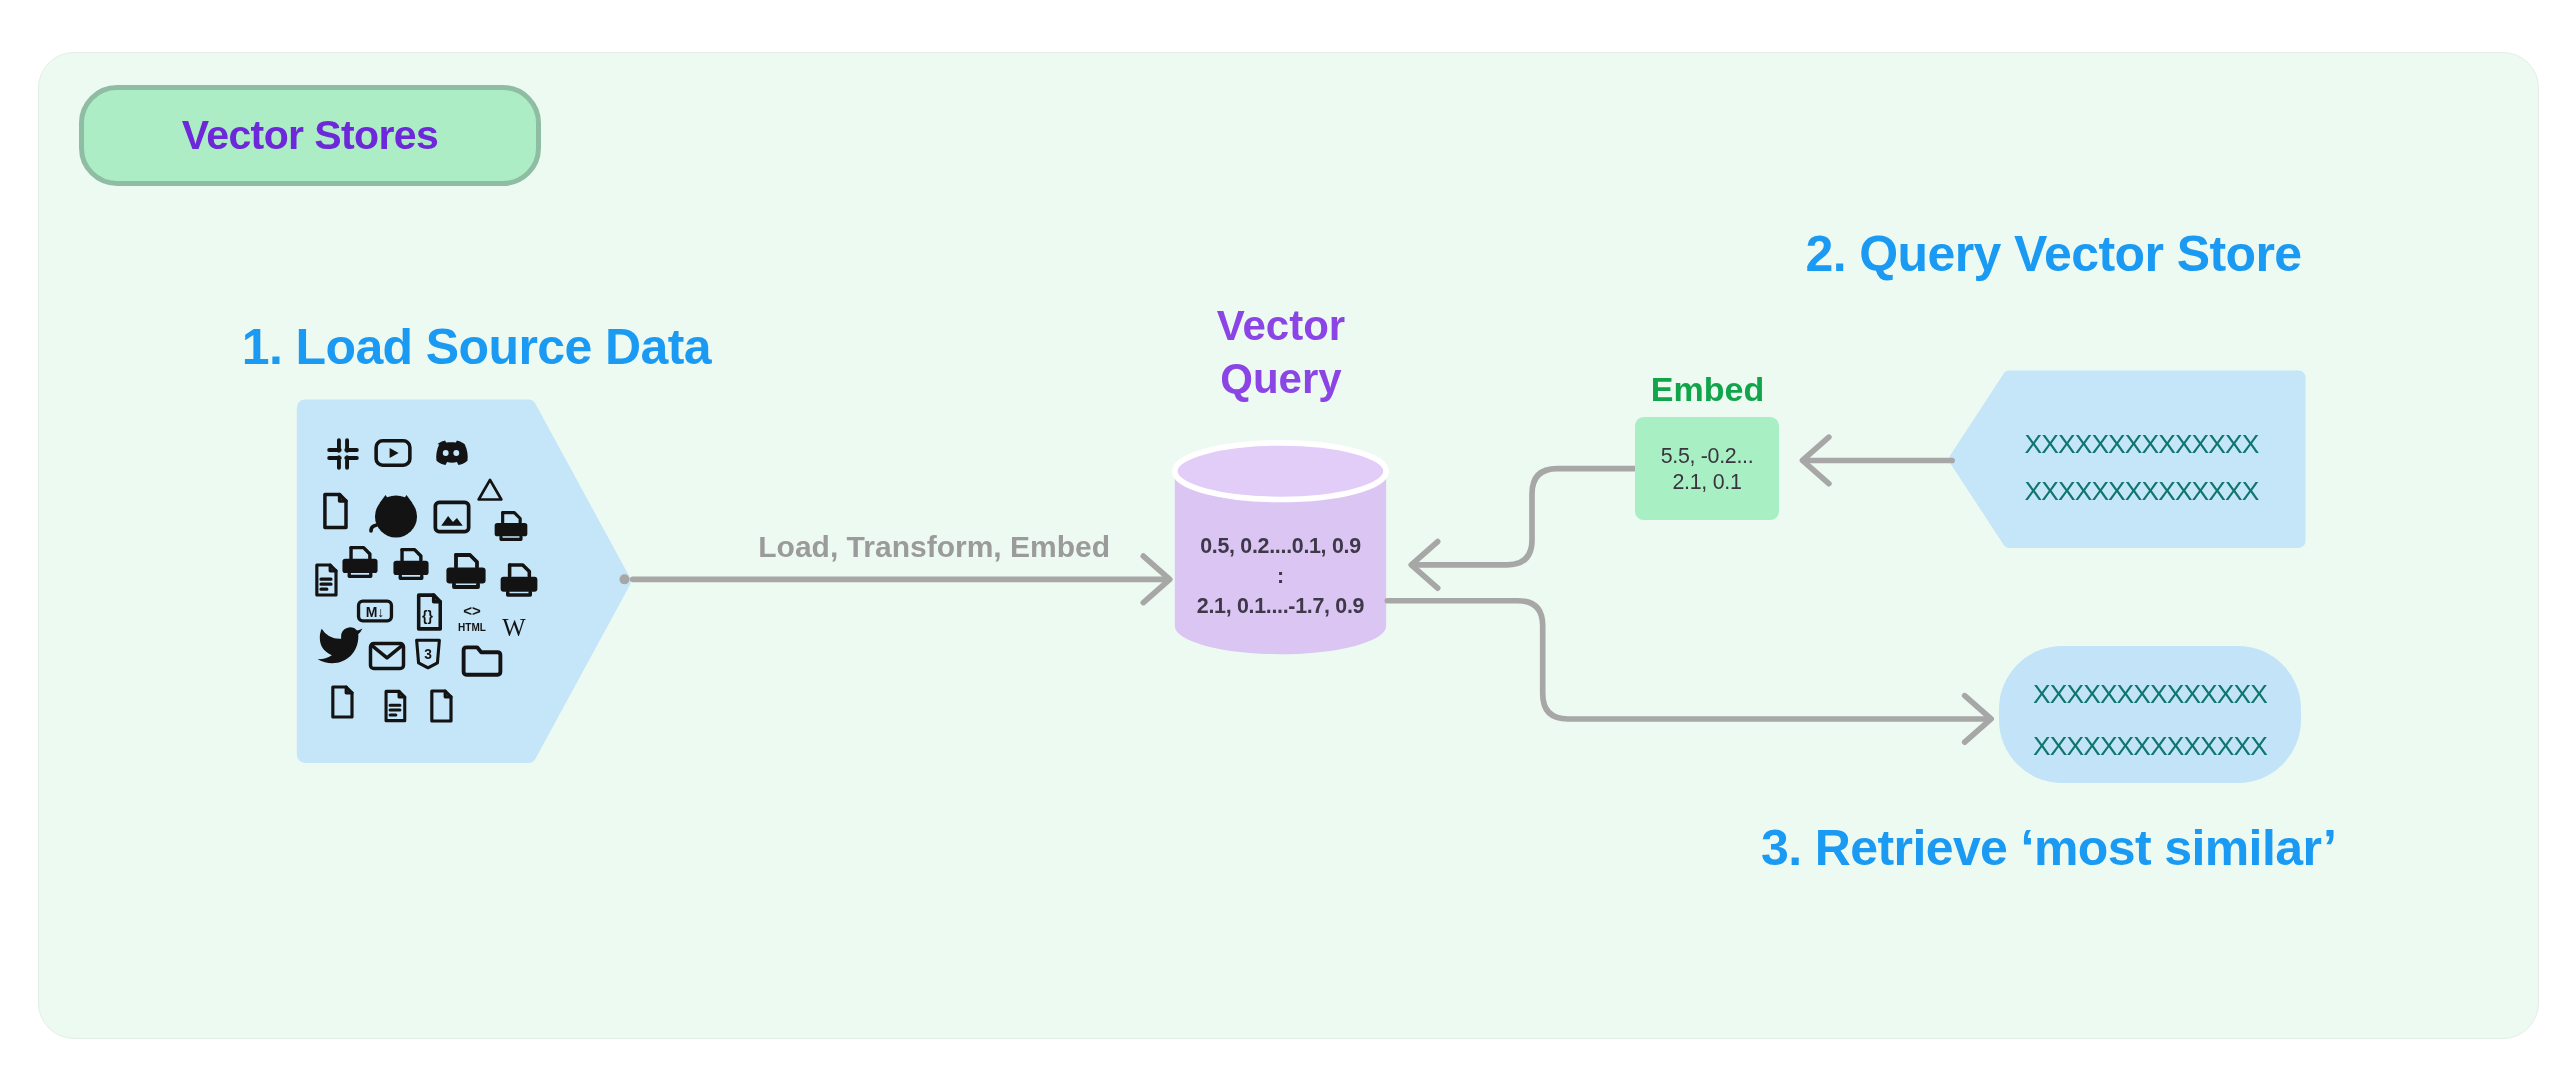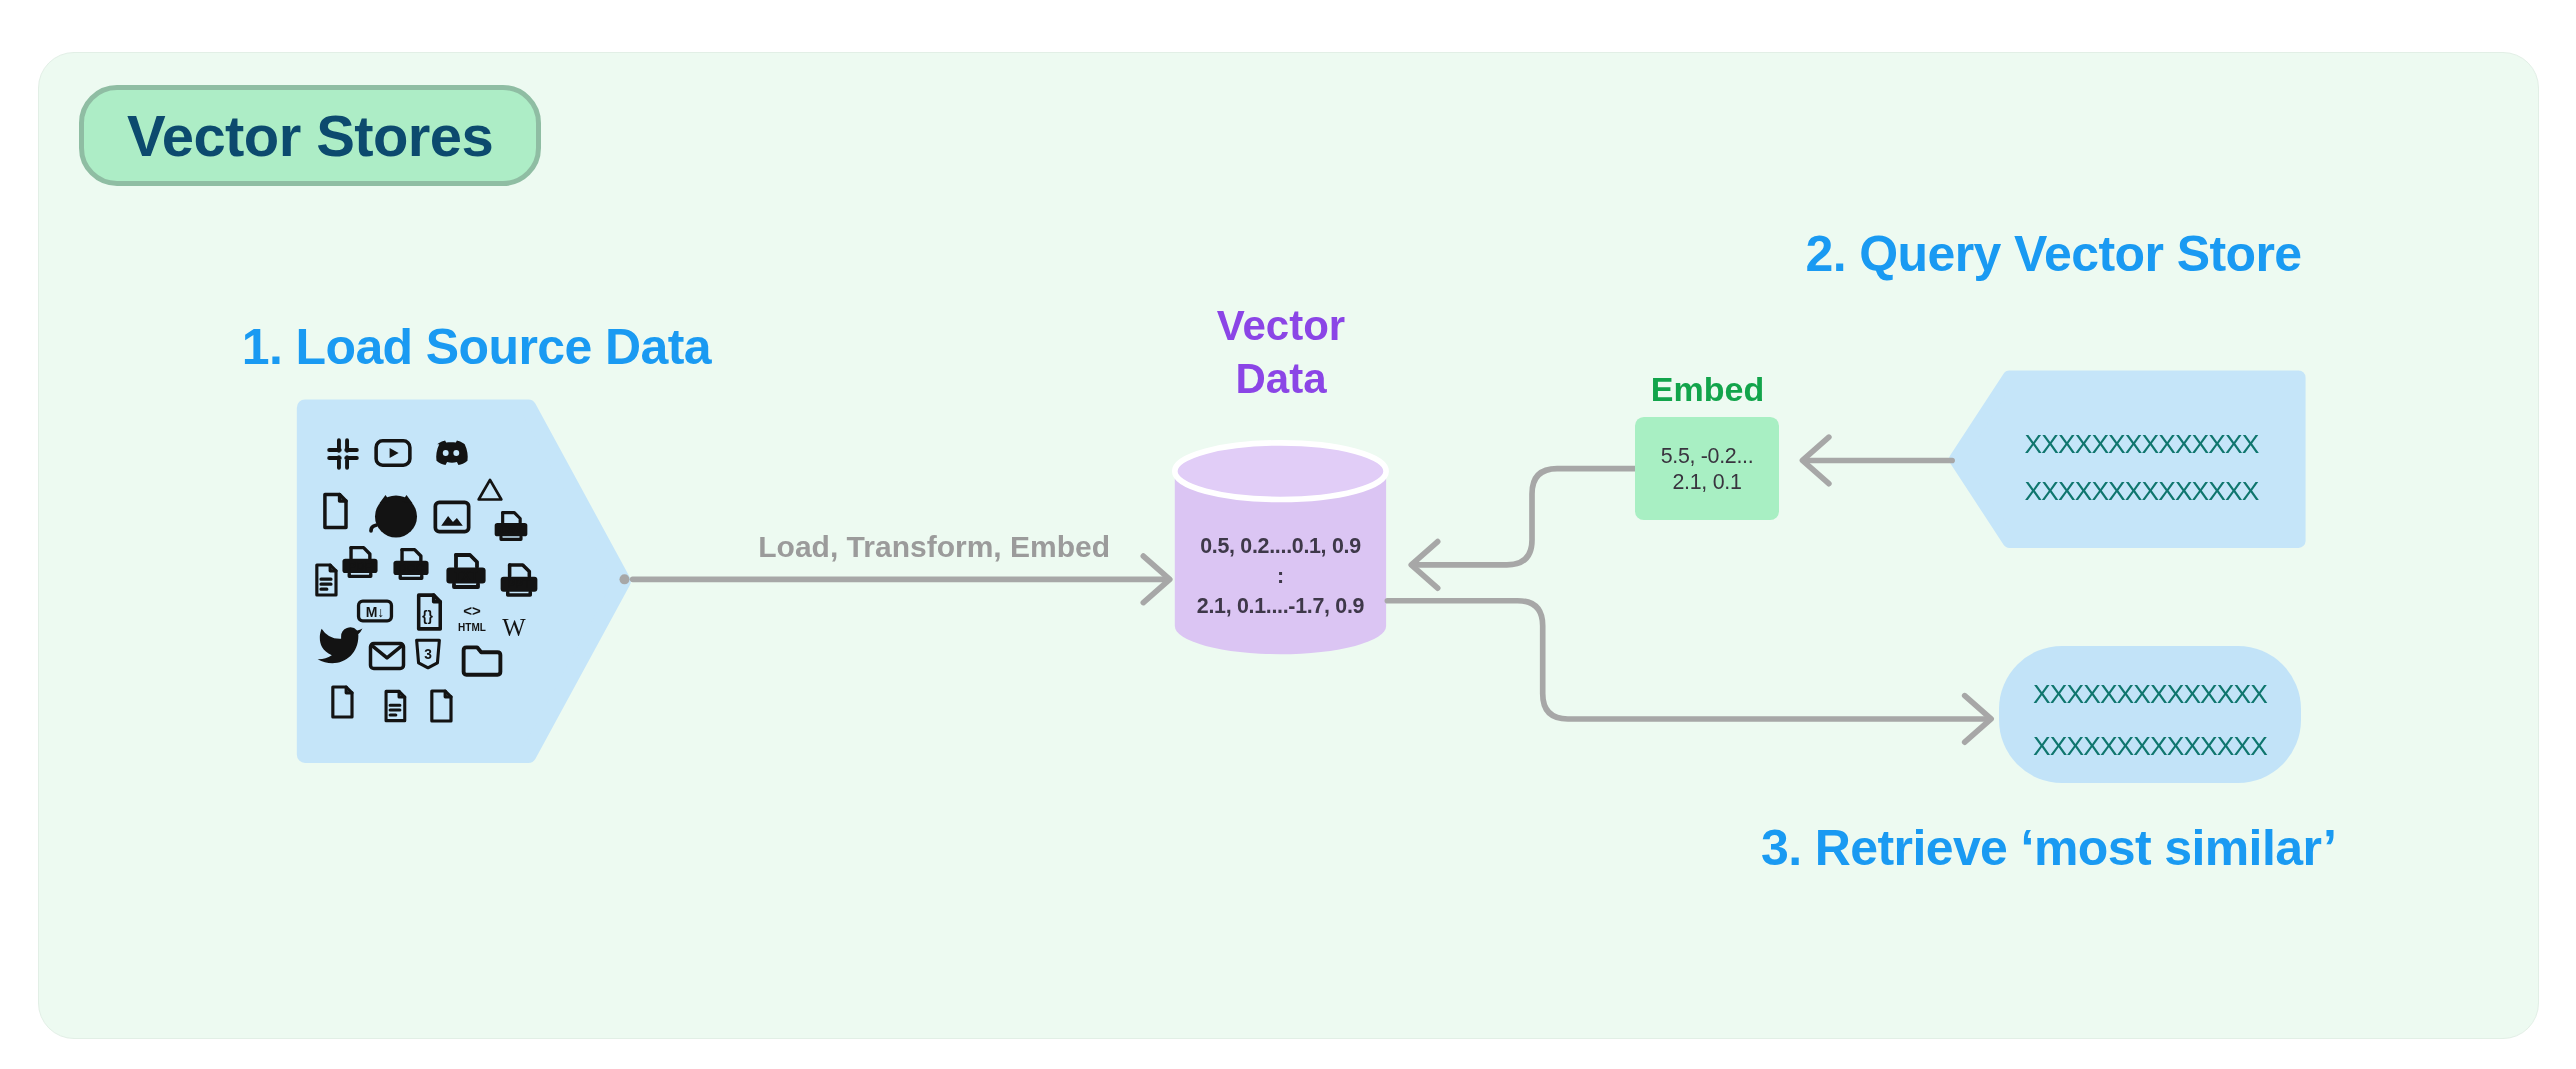--- a/index.html
+++ b/index.html
@@ -5,21 +5,21 @@
   html,body{margin:0;padding:0;background:#ffffff;}
   body{width:2576px;height:1070px;position:relative;overflow:hidden;
        font-family:"Liberation Sans","DejaVu Sans",sans-serif;}
   .stage{position:absolute;left:0;top:0;width:2576px;height:1070px;}
   .abs{position:absolute;}
   .panel{left:38px;top:52px;width:2499px;height:985px;background:var(--panel-bg);
          border:1.3px solid #e2efe6;border-radius:36px;}
   .badge{left:79px;top:85px;width:452px;height:91px;background:var(--badge-fill);
          border:5.7px solid var(--badge-border);border-radius:38px;
          display:flex;align-items:center;justify-content:center;}
-  .badge-label{font-size:58px;font-weight:800;color:#0c4a6e;letter-spacing:-0.6px;}
+  .badge-label{font-size:41px;font-weight:800;color:#6d28d9;letter-spacing:-0.6px;}
   .heading{font-size:50px;font-weight:800;color:var(--heading-blue);text-align:center;
            line-height:47px;letter-spacing:-0.6px;white-space:nowrap;}
   .h1{left:208px;top:324px;width:503px;text-align:right;}
   .h2{left:1802px;top:231px;width:503px;}
   .h3{left:1761px;top:825px;width:572px;}
   .arrow-label{left:733px;top:532px;width:377px;font-size:30px;font-weight:700;
                color:var(--label-gray);text-align:right;line-height:30px;white-space:nowrap;}
   .vs-title{left:1155px;top:299px;width:252px;font-size:42px;font-weight:800;
             color:var(--purple);text-align:center;line-height:53px;}
   .cyl-text{left:1175px;top:531px;width:211px;text-align:center;font-size:21.4px;
@@ -78,21 +78,21 @@
   </div>
 
   <div class="abs heading h1">1. Load Source Data</div>
   <div class="abs heading h2">2. Query Vector Store</div>
   <div class="abs heading h3">3. Retrieve ‘most similar’</div>
 
   <div class="abs arrow-label">Load, Transform, Embed</div>
 
   <div class="abs vs-title">
     <div>Vector</div>
-    <div>Data</div>
+    <div>Query</div>
   </div>
 
   <div class="abs cyl-text">
     <div>0.5, 0.2....0.1, 0.9</div>
     <div>:</div>
     <div>2.1, 0.1....-1.7, 0.9</div>
   </div>
 
   <div class="abs embed-label">Embed</div>
   <div class="abs embed-box"></div>

